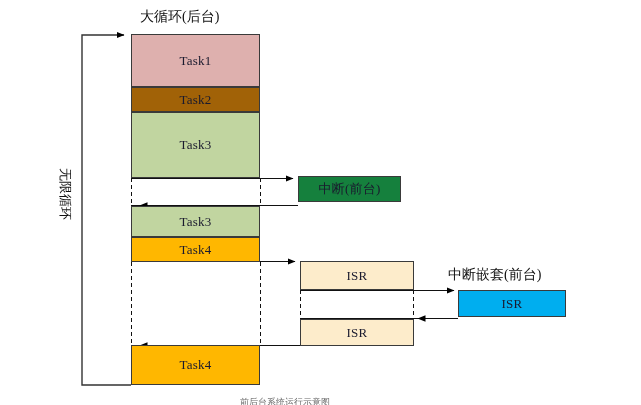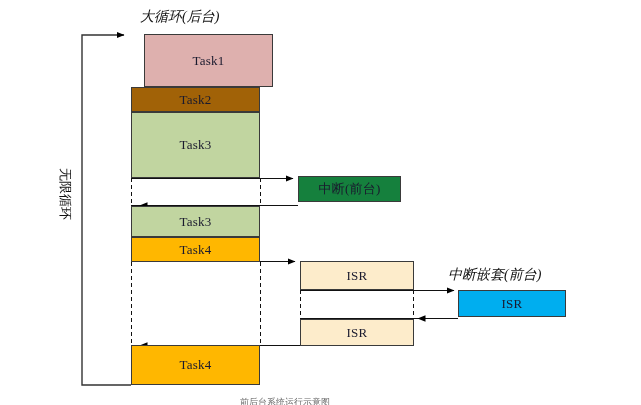--- a/index.html
+++ b/index.html
@@ -25,21 +25,20 @@
     color:#1a1a2e;
     letter-spacing:0.2px;
     white-space:nowrap;
   }
   .lbl{
     position:absolute;
     font-family:"Liberation Serif","DejaVu Serif",serif;
     font-size:14px;
     color:#111;
     white-space:nowrap;
-    font-style:italic;
   }
   .vlbl{
     position:absolute;
     font-family:"Liberation Serif","DejaVu Serif",serif;
     font-size:13px;
     color:#111;
     white-space:nowrap;
     transform-origin:0 0;
     transform:rotate(90deg);
   }
@@ -94,21 +93,21 @@
       <line x1="300" y1="345.5" x2="140" y2="345.5" marker-end="url(#ah)"></line>
     </g>
   </svg>
 
   <div class="lbl" style="left:140px;top:8px;">大循环(后台)</div>
 
   <div class="vlbl" style="left:74px;top:168px;">无限循环</div>
 
   <div class="lbl" style="left:448px;top:266px;">中断嵌套(前台)</div>
 
-  <div class="box" style="left:144px;top:34px;width:129px;height:53px;background:#deb0ae;">
+  <div class="box" style="left:131px;top:34px;width:129px;height:53px;background:#deb0ae;">
     <span>Task1</span>
   </div>
 
   <div class="box" style="left:131px;top:87px;width:129px;height:25px;background:#a16207;">
     <span>Task2</span>
   </div>
 
   <div class="box" style="left:131px;top:112px;width:129px;height:66px;background:#c1d5a0;">
     <span>Task3</span>
   </div>

